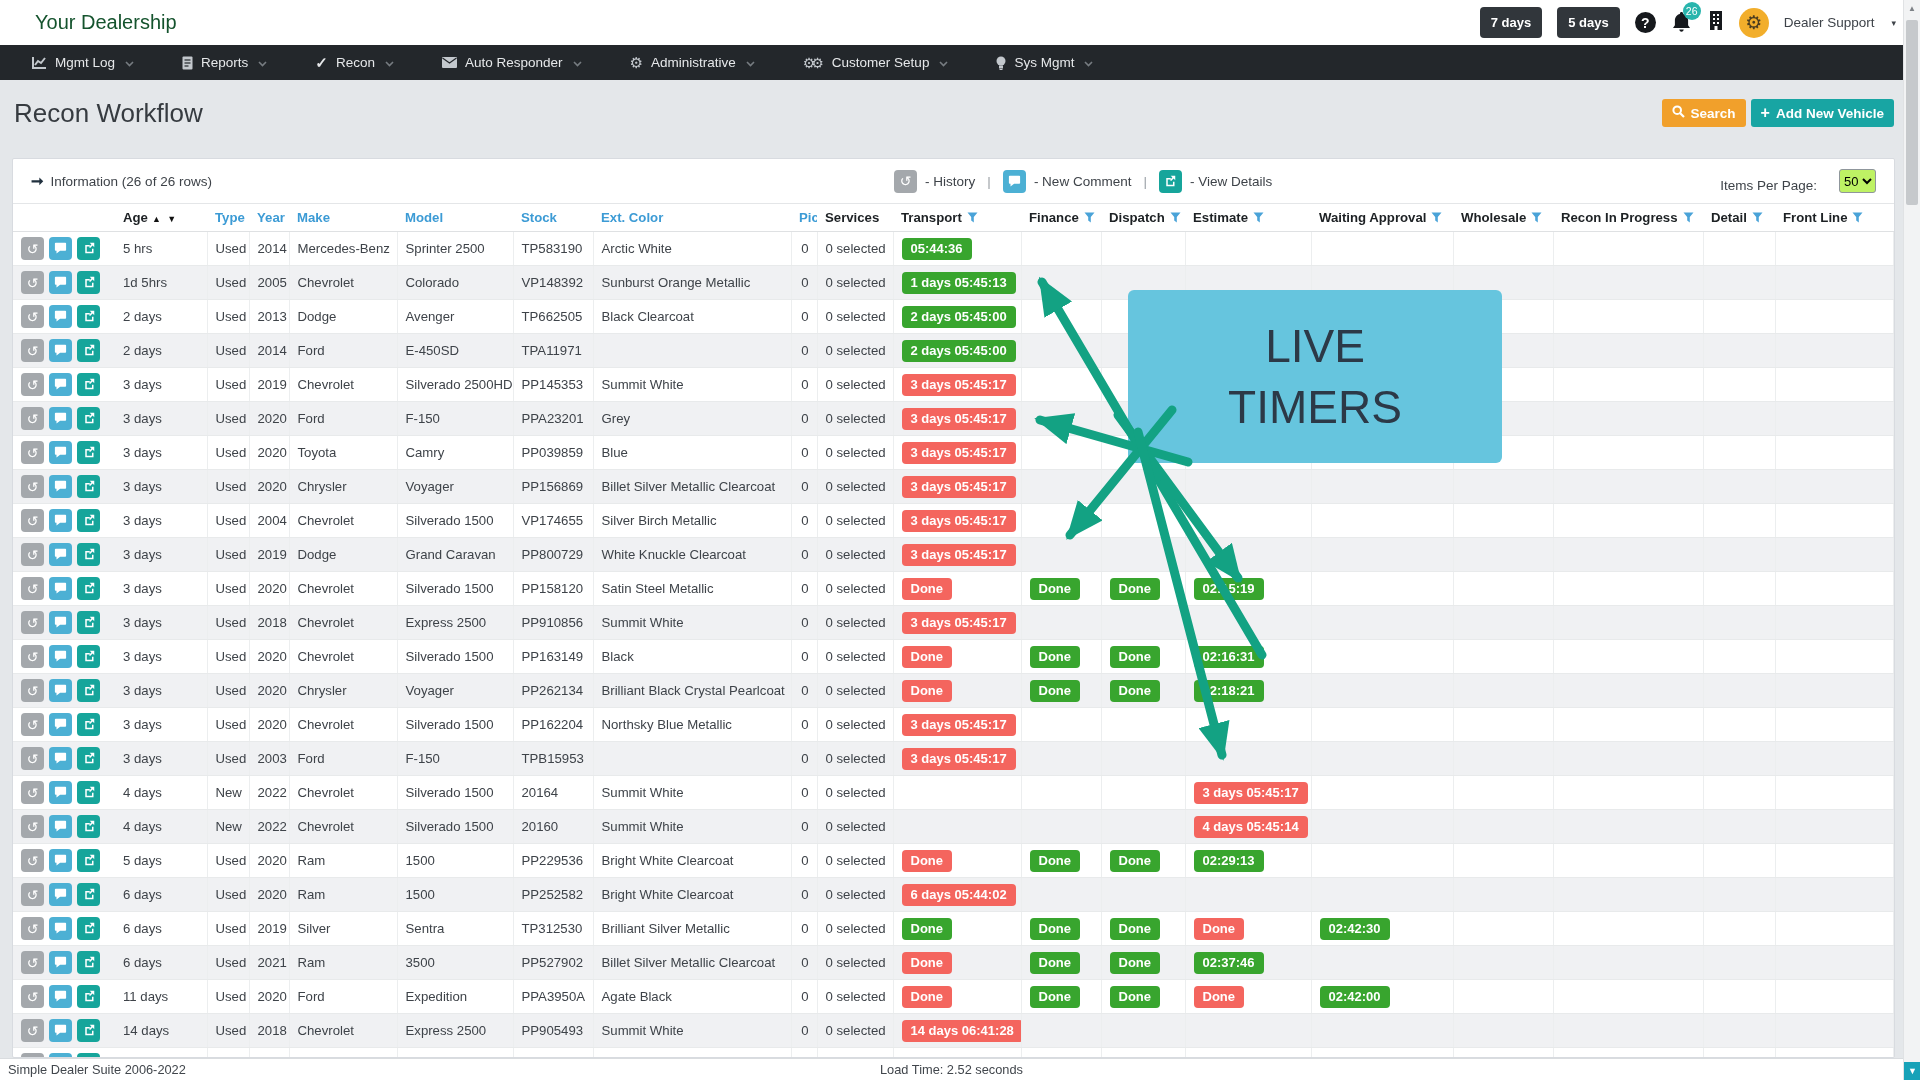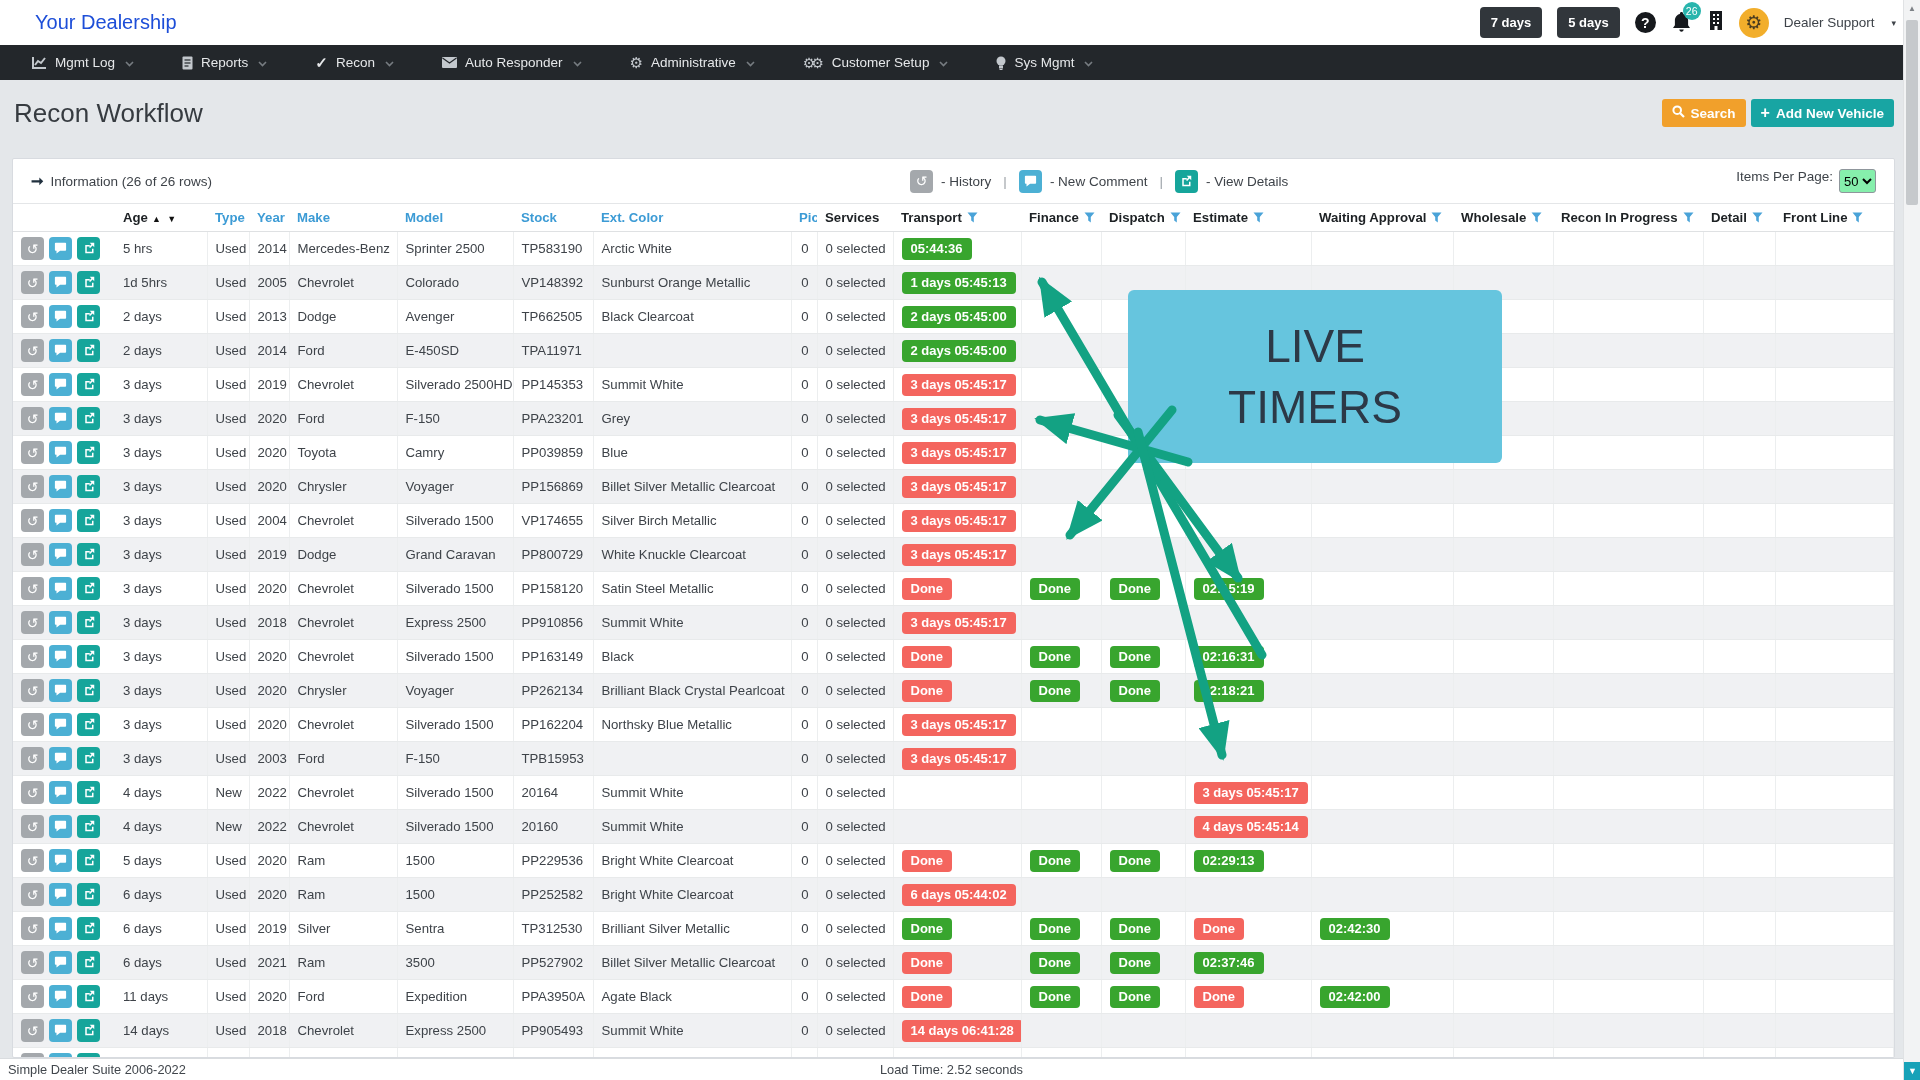--- a/index.html
+++ b/index.html
@@ -9,21 +9,21 @@
     --gray-btn:#a4a8ac; --blue-btn:#4cb0d4; --teal-btn:#16a59b;
     --callout:#66c5de; --arrow:#13a283; --notif:#29b5ad;
   }
   *{box-sizing:border-box;}
   html,body{margin:0;padding:0;}
   body{width:1920px;height:1080px;overflow:hidden;position:relative;
        font-family:"Liberation Sans",sans-serif;background:var(--page-bg);color:var(--text);}
 
   
   .topbar{height:45px;background:#fff;display:flex;align-items:center;padding:0 24px 0 35px;}
-  .brand{font-size:20px;color:#1d4ed8;}
+  .brand{font-size:20px;color:#14532d;}
   .top-right{margin-left:auto;display:flex;align-items:center;gap:15px;}
   .range-btn{background:#31363b;color:#fff;font-size:13px;font-weight:bold;
              padding:8px 11px;border-radius:4px;cursor:pointer;}
   .help-circle{width:21px;height:21px;border-radius:50%;background:#16191d;color:#fff;
                font-size:14px;font-weight:bold;display:flex;align-items:center;justify-content:center;}
   .bell-wrap{position:relative;width:22px;height:24px;}
   .notif-badge{position:absolute;top:-9px;right:-8px;background:var(--notif);color:#fff;
                font-size:10.5px;font-weight:normal;width:18px;height:18px;border-radius:50%;
                display:flex;align-items:center;justify-content:center;}
   .avatar{width:30px;height:30px;border-radius:50%;background:#f2ae2b;display:flex;
@@ -52,23 +52,23 @@
   .card{position:absolute;left:12px;right:25px;top:158px;bottom:22px;background:#fff;
         border:1px solid var(--card-border);border-radius:2px;overflow:hidden;}
   .toolbar{height:44px;display:flex;align-items:center;padding:0 18px;font-size:13.5px;color:#3e4349;}
   .info-left{display:flex;align-items:center;gap:7px;}
   .info-arrow{font-weight:bold;color:#20303e;font-size:15px;}
   .legend{margin-left:auto;display:flex;align-items:center;gap:8px;}
   .legend .sep{color:#9aa0a6;margin:0 4px;}
   .mini-btn{width:23px;height:23px;border-radius:4px;display:inline-flex;align-items:center;
             justify-content:center;color:#fff;font-size:14px;cursor:pointer;flex:none;}
   .mini-gray{background:var(--gray-btn);} .mini-blue{background:var(--blue-btn);} .mini-teal{background:var(--teal-btn);}
-  .ipp{margin-left:448px;display:flex;align-items:flex-start;gap:6px;}
+  .ipp{margin-left:448px;display:flex;align-items:flex-end;gap:22px;}
   .ipp select{font-family:"Liberation Sans",sans-serif;font-size:13px;height:24px;
-              border:1px solid #8f969c;border-radius:3px;background:#86efac;}
+              border:1px solid #8f969c;border-radius:3px;background:#bef264;}
 
   
   table{border-collapse:collapse;table-layout:fixed;width:100%;font-size:13.2px;}
   thead th{border-top:1px solid #e4e6e8;border-bottom:1px solid #dfe1e3;
            text-align:left;padding:6px 8px;font-weight:bold;color:#1d2124;
            white-space:nowrap;overflow:hidden;height:28px;}
   th.h-link{color:var(--link-blue);cursor:pointer;}
   .sort-arrows{font-size:9px;color:#111;margin-left:4px;letter-spacing:2px;cursor:pointer;}
   .funnel{margin-left:5px;vertical-align:-1px;cursor:pointer;}
   tbody td{border-right:1px solid #eceeef;border-bottom:1px solid #e8eaeb;

